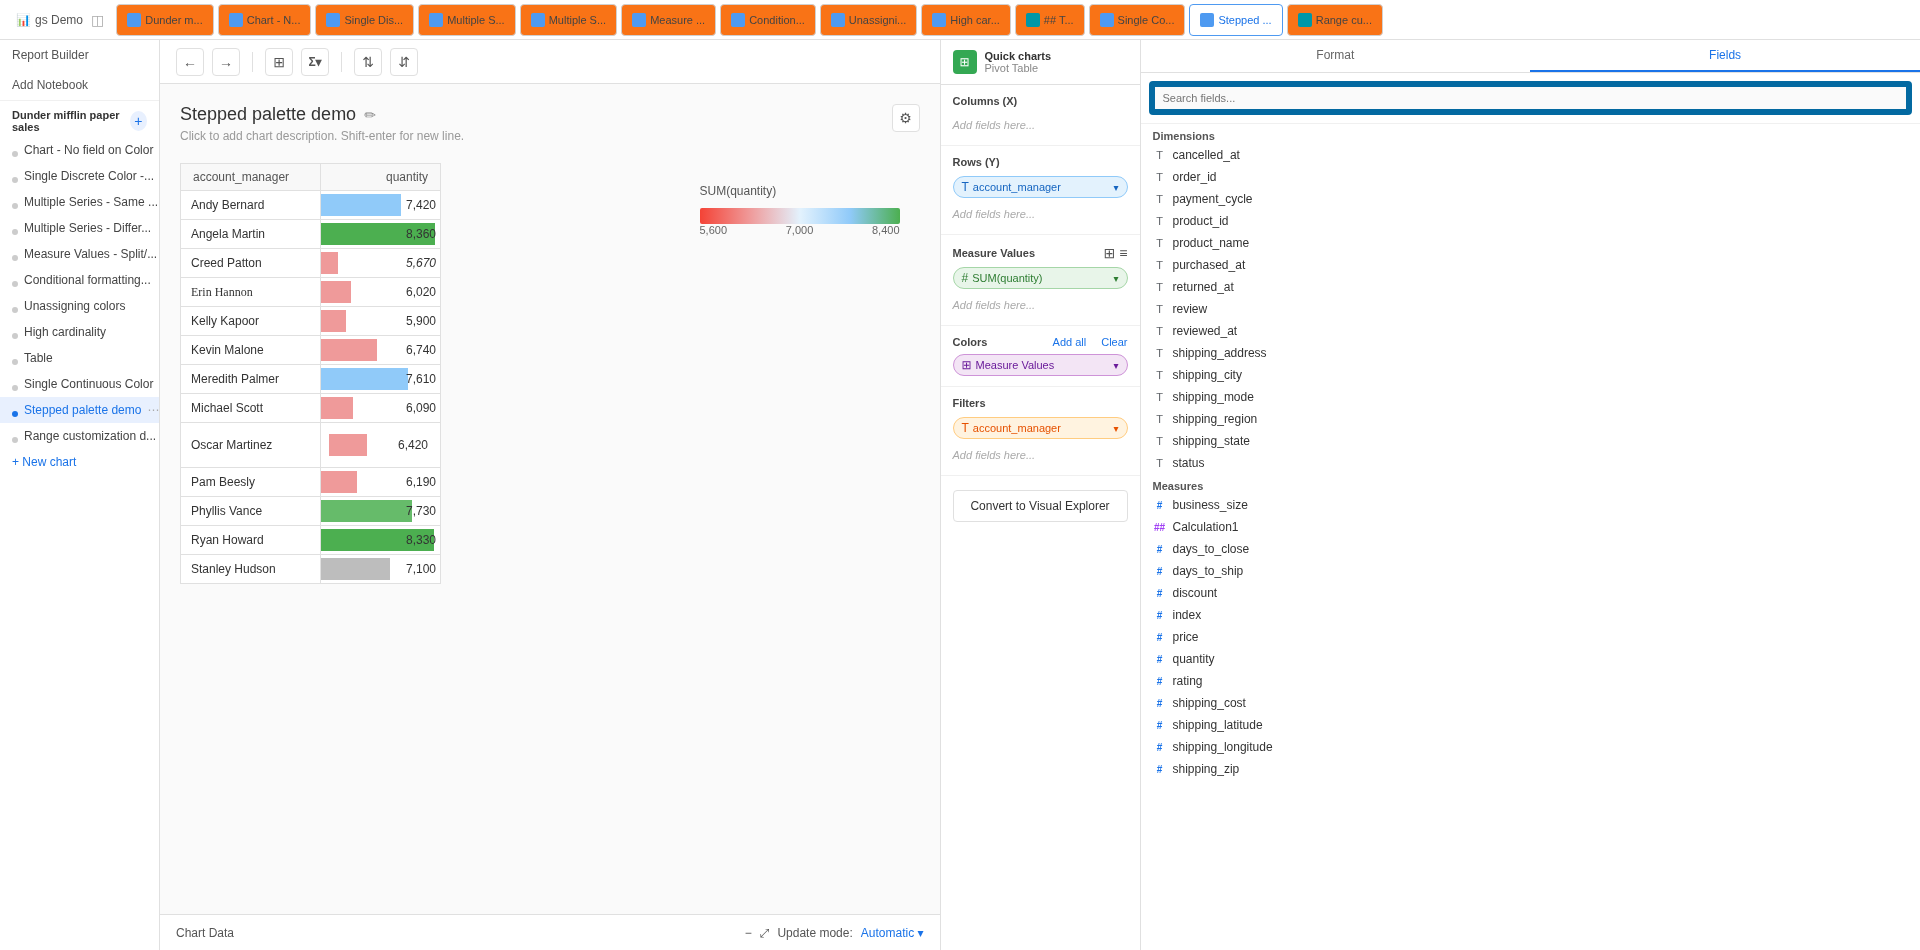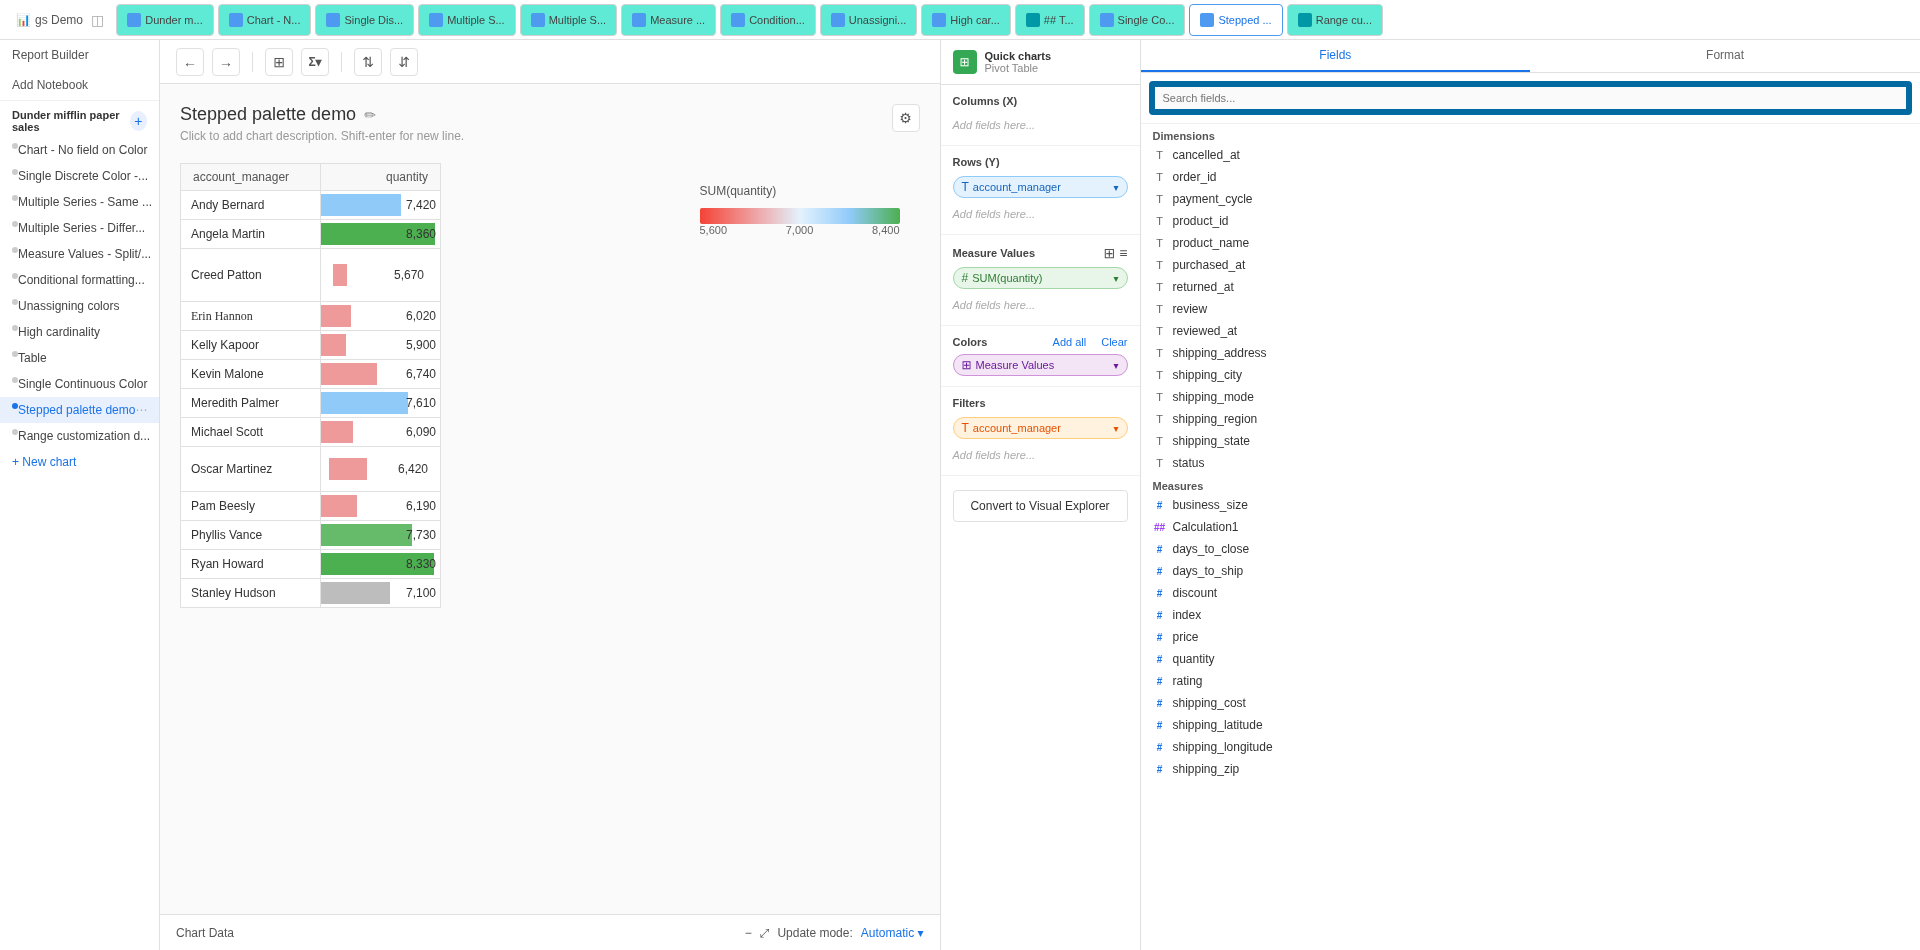--- a/index.html
+++ b/index.html
@@ -1,33 +1,33 @@
 <!DOCTYPE html>
 <html><head>
   <meta charset="utf-8">
   <style>
     * { box-sizing: border-box; margin: 0; padding: 0; }
     body { font-family: -apple-system, BlinkMacSystemFont, 'Segoe UI', sans-serif; font-size: 12px; background: #f5f5f5; color: #333; overflow: hidden; height: 950px; width: 1920px; }
 
     
     .top-bar { display: flex; align-items: center; height: 40px; background: #fff; border-bottom: 1px solid #e0e0e0; padding: 0 8px; gap: 4px; overflow: hidden; }
     .app-title { font-size: 12px; color: #555; padding: 0 8px; white-space: nowrap; display: flex; align-items: center; gap: 4px; }
-    .tab { display: flex; align-items: center; gap: 4px; padding: 0 10px; height: 32px; border: 1px solid #d0d0d0; border-radius: 4px; background: #5eead4; font-size: 11px; color: #444; white-space: nowrap; cursor: pointer; }
+    .tab { display: flex; align-items: center; gap: 4px; padding: 0 10px; height: 32px; border: 1px solid #d0d0d0; border-radius: 4px; background: #f97316; font-size: 11px; color: #444; white-space: nowrap; cursor: pointer; }
     .tab.active { background: #fff; border-color: #4e9af1; color: #1a73e8; }
     .tab-icon { width: 14px; height: 14px; background: #ccc; border-radius: 2px; flex-shrink: 0; }
     .tab-icon.blue { background: #4e9af1; }
     .tab-icon.grid { background: #0097a7; }
 
     
     .main-layout { display: flex; height: calc(950px - 40px); }
 
     
     .left-sidebar { width: 160px; background: #fff; border-right: 1px solid #e0e0e0; display: flex; flex-direction: column; flex-shrink: 0; }
     .sidebar-add-btn { margin-left: auto; width: 20px; height: 20px; border-radius: 50%; background: #e8f0fe; color: #1a73e8; display: flex; align-items: center; justify-content: center; cursor: pointer; font-size: 14px; }
-    .sidebar-item { padding: 6px 12px; font-size: 12px; color: #444; cursor: pointer; white-space: nowrap; overflow: hidden; text-overflow: ellipsis; display: flex; align-items: flex-start; }
+    .sidebar-item { padding: 6px 12px; font-size: 12px; color: #444; cursor: pointer; white-space: nowrap; overflow: hidden; text-overflow: ellipsis; display: flex; align-items: flex-end; gap: 6px; }
     .sidebar-item.active { background: #e8f0fe; color: #1a73e8; font-weight: 500; }
     .sidebar-item-dot { width: 6px; height: 6px; border-radius: 50%; background: #ccc; flex-shrink: 0; }
     .sidebar-item-dot.active { background: #1a73e8; }
     .sidebar-new { padding: 6px 12px; font-size: 12px; color: #1a73e8; cursor: pointer; display: flex; align-items: center; gap: 4px; }
     .sidebar-builder { padding: 8px 12px; font-size: 12px; color: #555; cursor: pointer; }
 
     
     .center-content { flex: 1; display: flex; flex-direction: column; overflow: hidden; background: #fafafa; }
     .toolbar { display: flex; align-items: center; padding: 6px 16px; background: #fff; border-bottom: 1px solid #e0e0e0; gap: 8px; height: 44px; }
     .toolbar-btn { width: 28px; height: 28px; border-radius: 4px; border: 1px solid #e0e0e0; background: #fff; display: flex; align-items: center; justify-content: center; cursor: pointer; font-size: 14px; color: #555; }
@@ -262,21 +262,21 @@
                 <td class="name" style="min-width: 140px;">Angela Martin</td>
                 <td class="bar-cell" style="width: 120px; padding: 0px; position: relative;">
                   <div class="bar-container">
                     <div class="bar" style="width: 95.7576%; background: rgb(76, 175, 80); height: 22px; position: absolute; left: 0px;"></div>
                     <span class="bar-value">8,360</span>
                   </div>
                 </td>
               </tr>
               <tr>
                 <td class="name" style="min-width: 140px;">Creed Patton</td>
-                <td class="bar-cell" style="width: 120px; padding: 12px; position: relative;">
+                <td class="bar-cell" style="width: 120px; padding: 0px; position: relative; font-style: italic;">
                   <div class="bar-container">
                     <div class="bar" style="width: 14.2424%; background: rgb(239, 154, 154); height: 22px; position: absolute; left: 0px;"></div>
                     <span class="bar-value">5,670</span>
                   </div>
                 </td>
               </tr>
               <tr>
                 <td class="name" style="min-width: 140px; font-family: Liberation Serif, serif;">Erin Hannon</td>
                 <td class="bar-cell" style="width: 120px; padding: 0px; position: relative;">
                   <div class="bar-container">
@@ -460,22 +460,22 @@
       <div class="pivot-field-placeholder" style="margin-top:6px;">Add fields here...</div>
     </div>
 
     <div style="padding:10px 12px;">
       <button class="convert-btn">Convert to Visual Explorer</button>
     </div>
   </div>
 
   <div class="fields-panel" style="width:200px;border-left:1px solid #e0e0e0;background:#fff;display:flex;flex-direction:column;overflow:hidden;flex-shrink:0;">
     <div class="fields-tabs">
+      <div class="fields-tab">Format</div>
       <div class="fields-tab active">Fields</div>
-      <div class="fields-tab">Format</div>
     </div>
     <div class="fields-search">
       <input class="fields-search-input" type="text" placeholder="Search fields..." style="">
     </div>
     <div class="fields-list">
       <div class="fields-section-header">Dimensions</div>
       <div id="dimensions-list">
           <div class="field-item">
             <span class="field-icon t">T</span>
             <span>cancelled_at</span>

